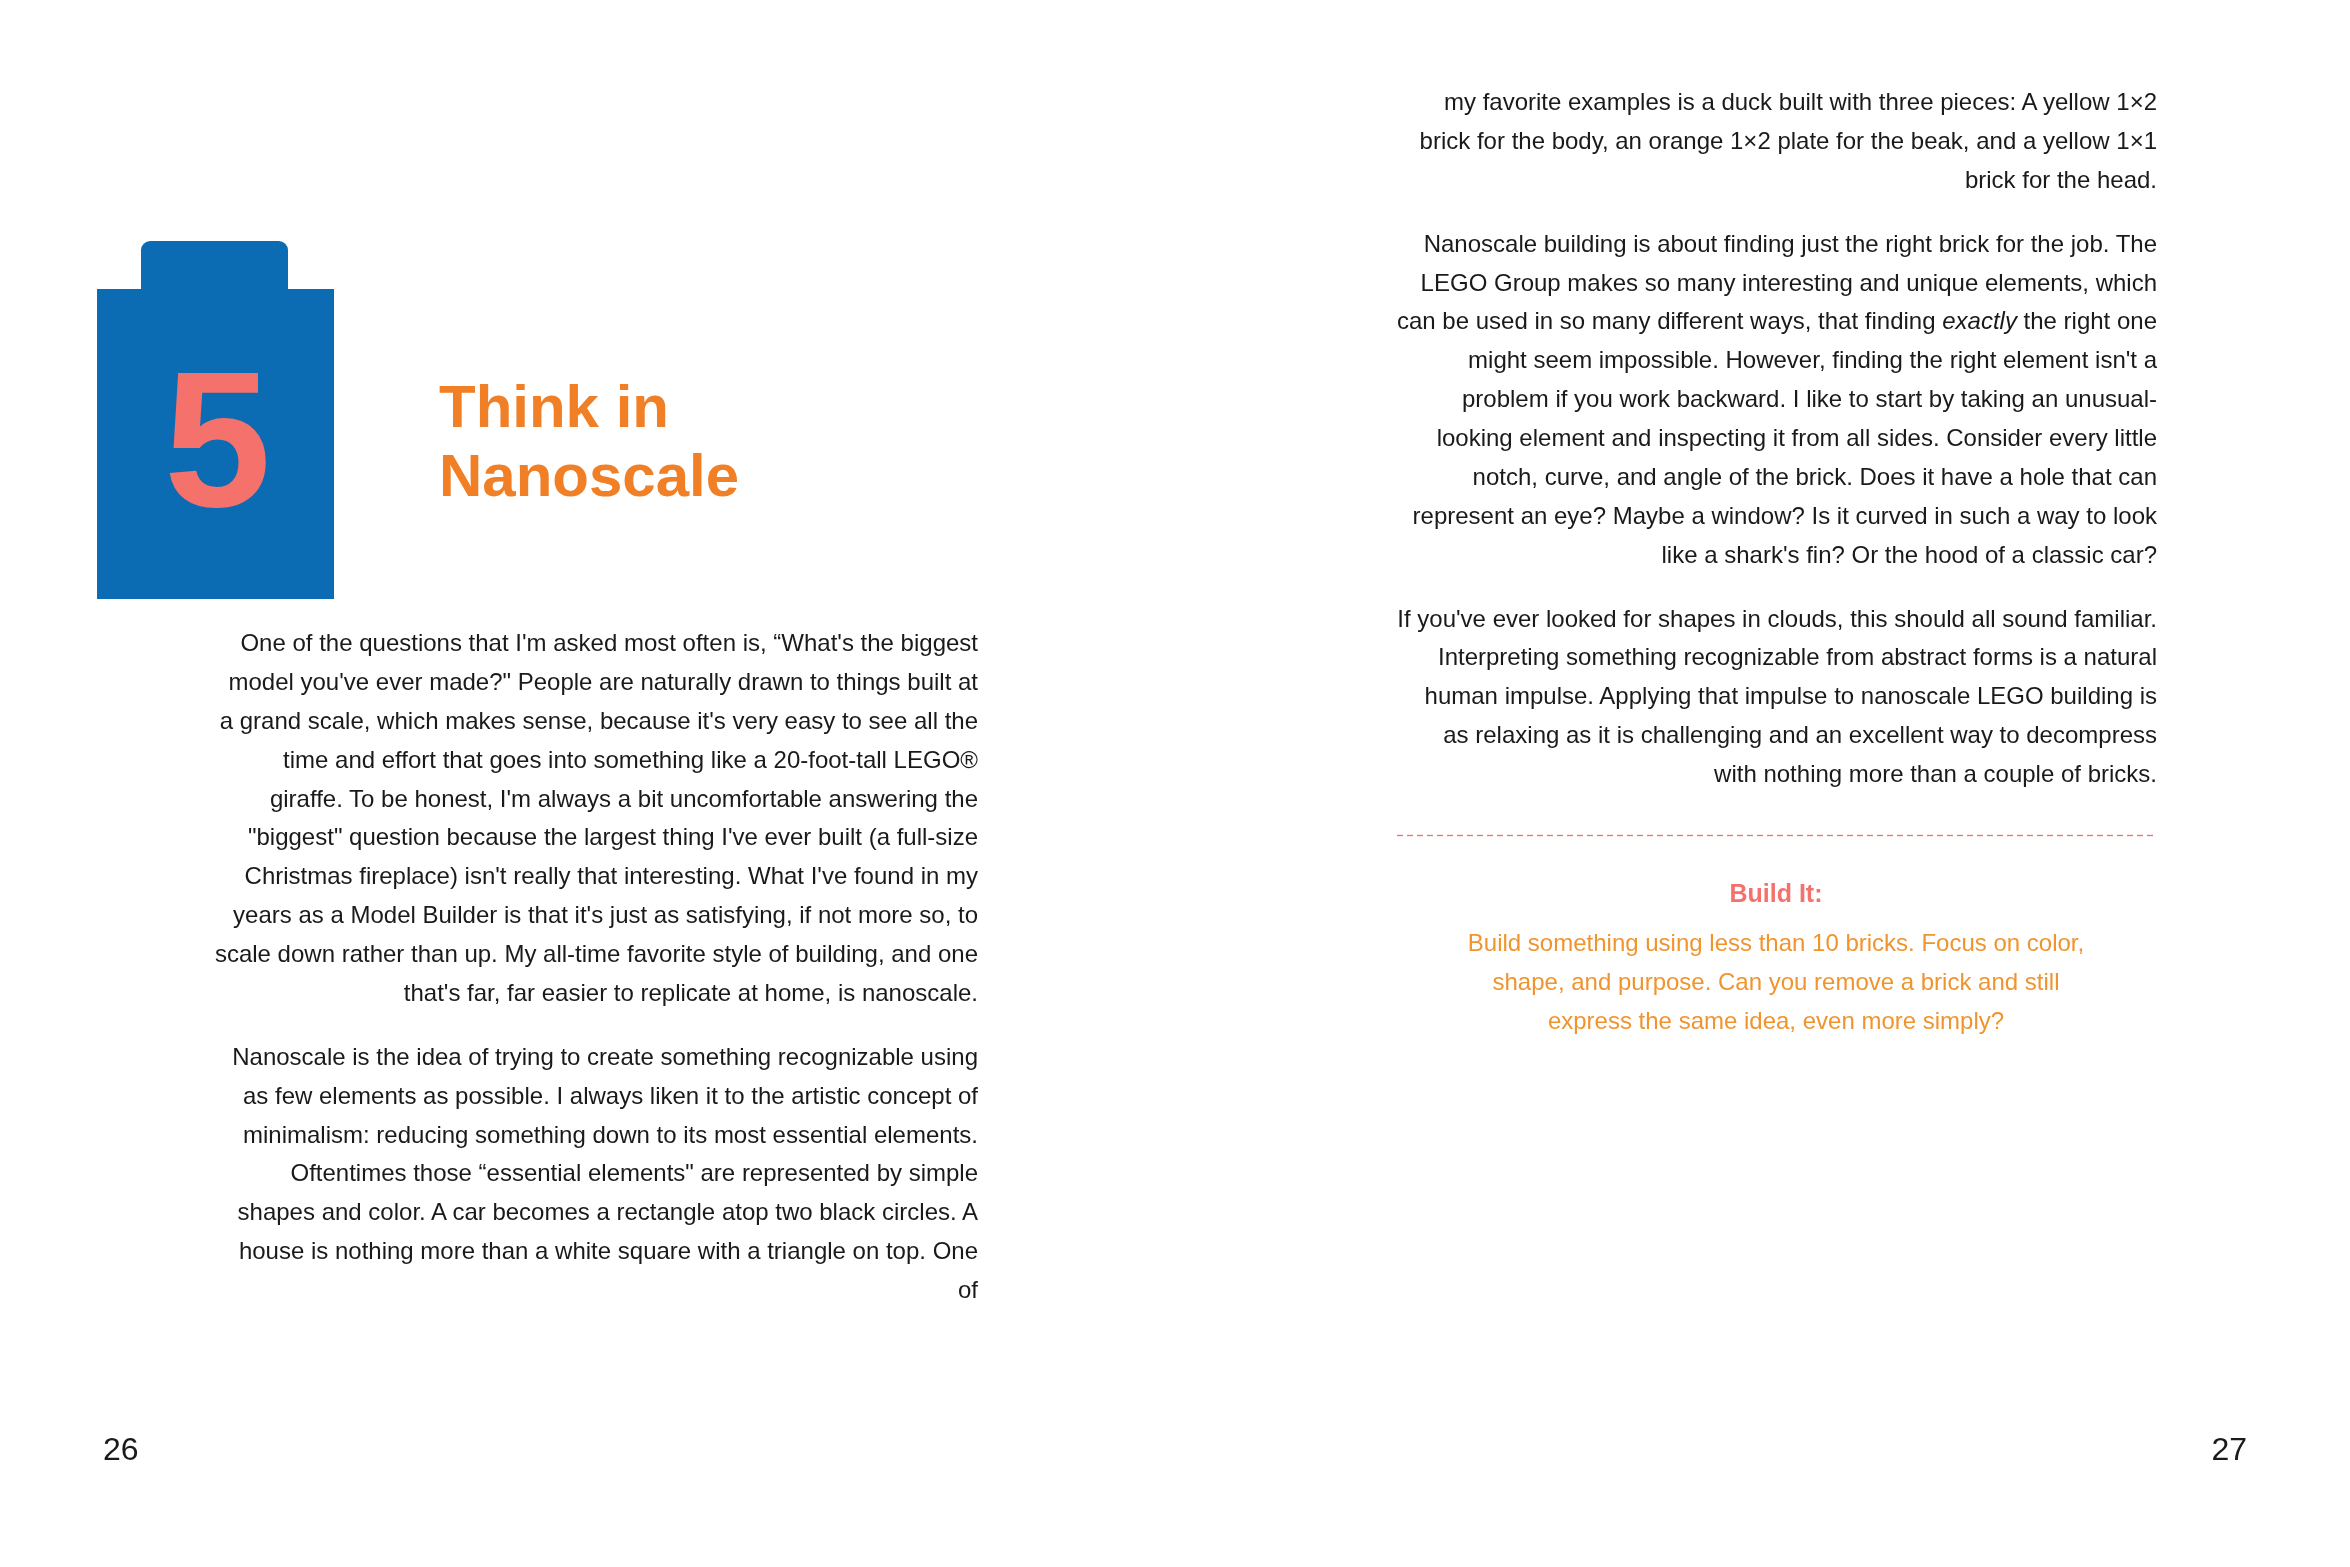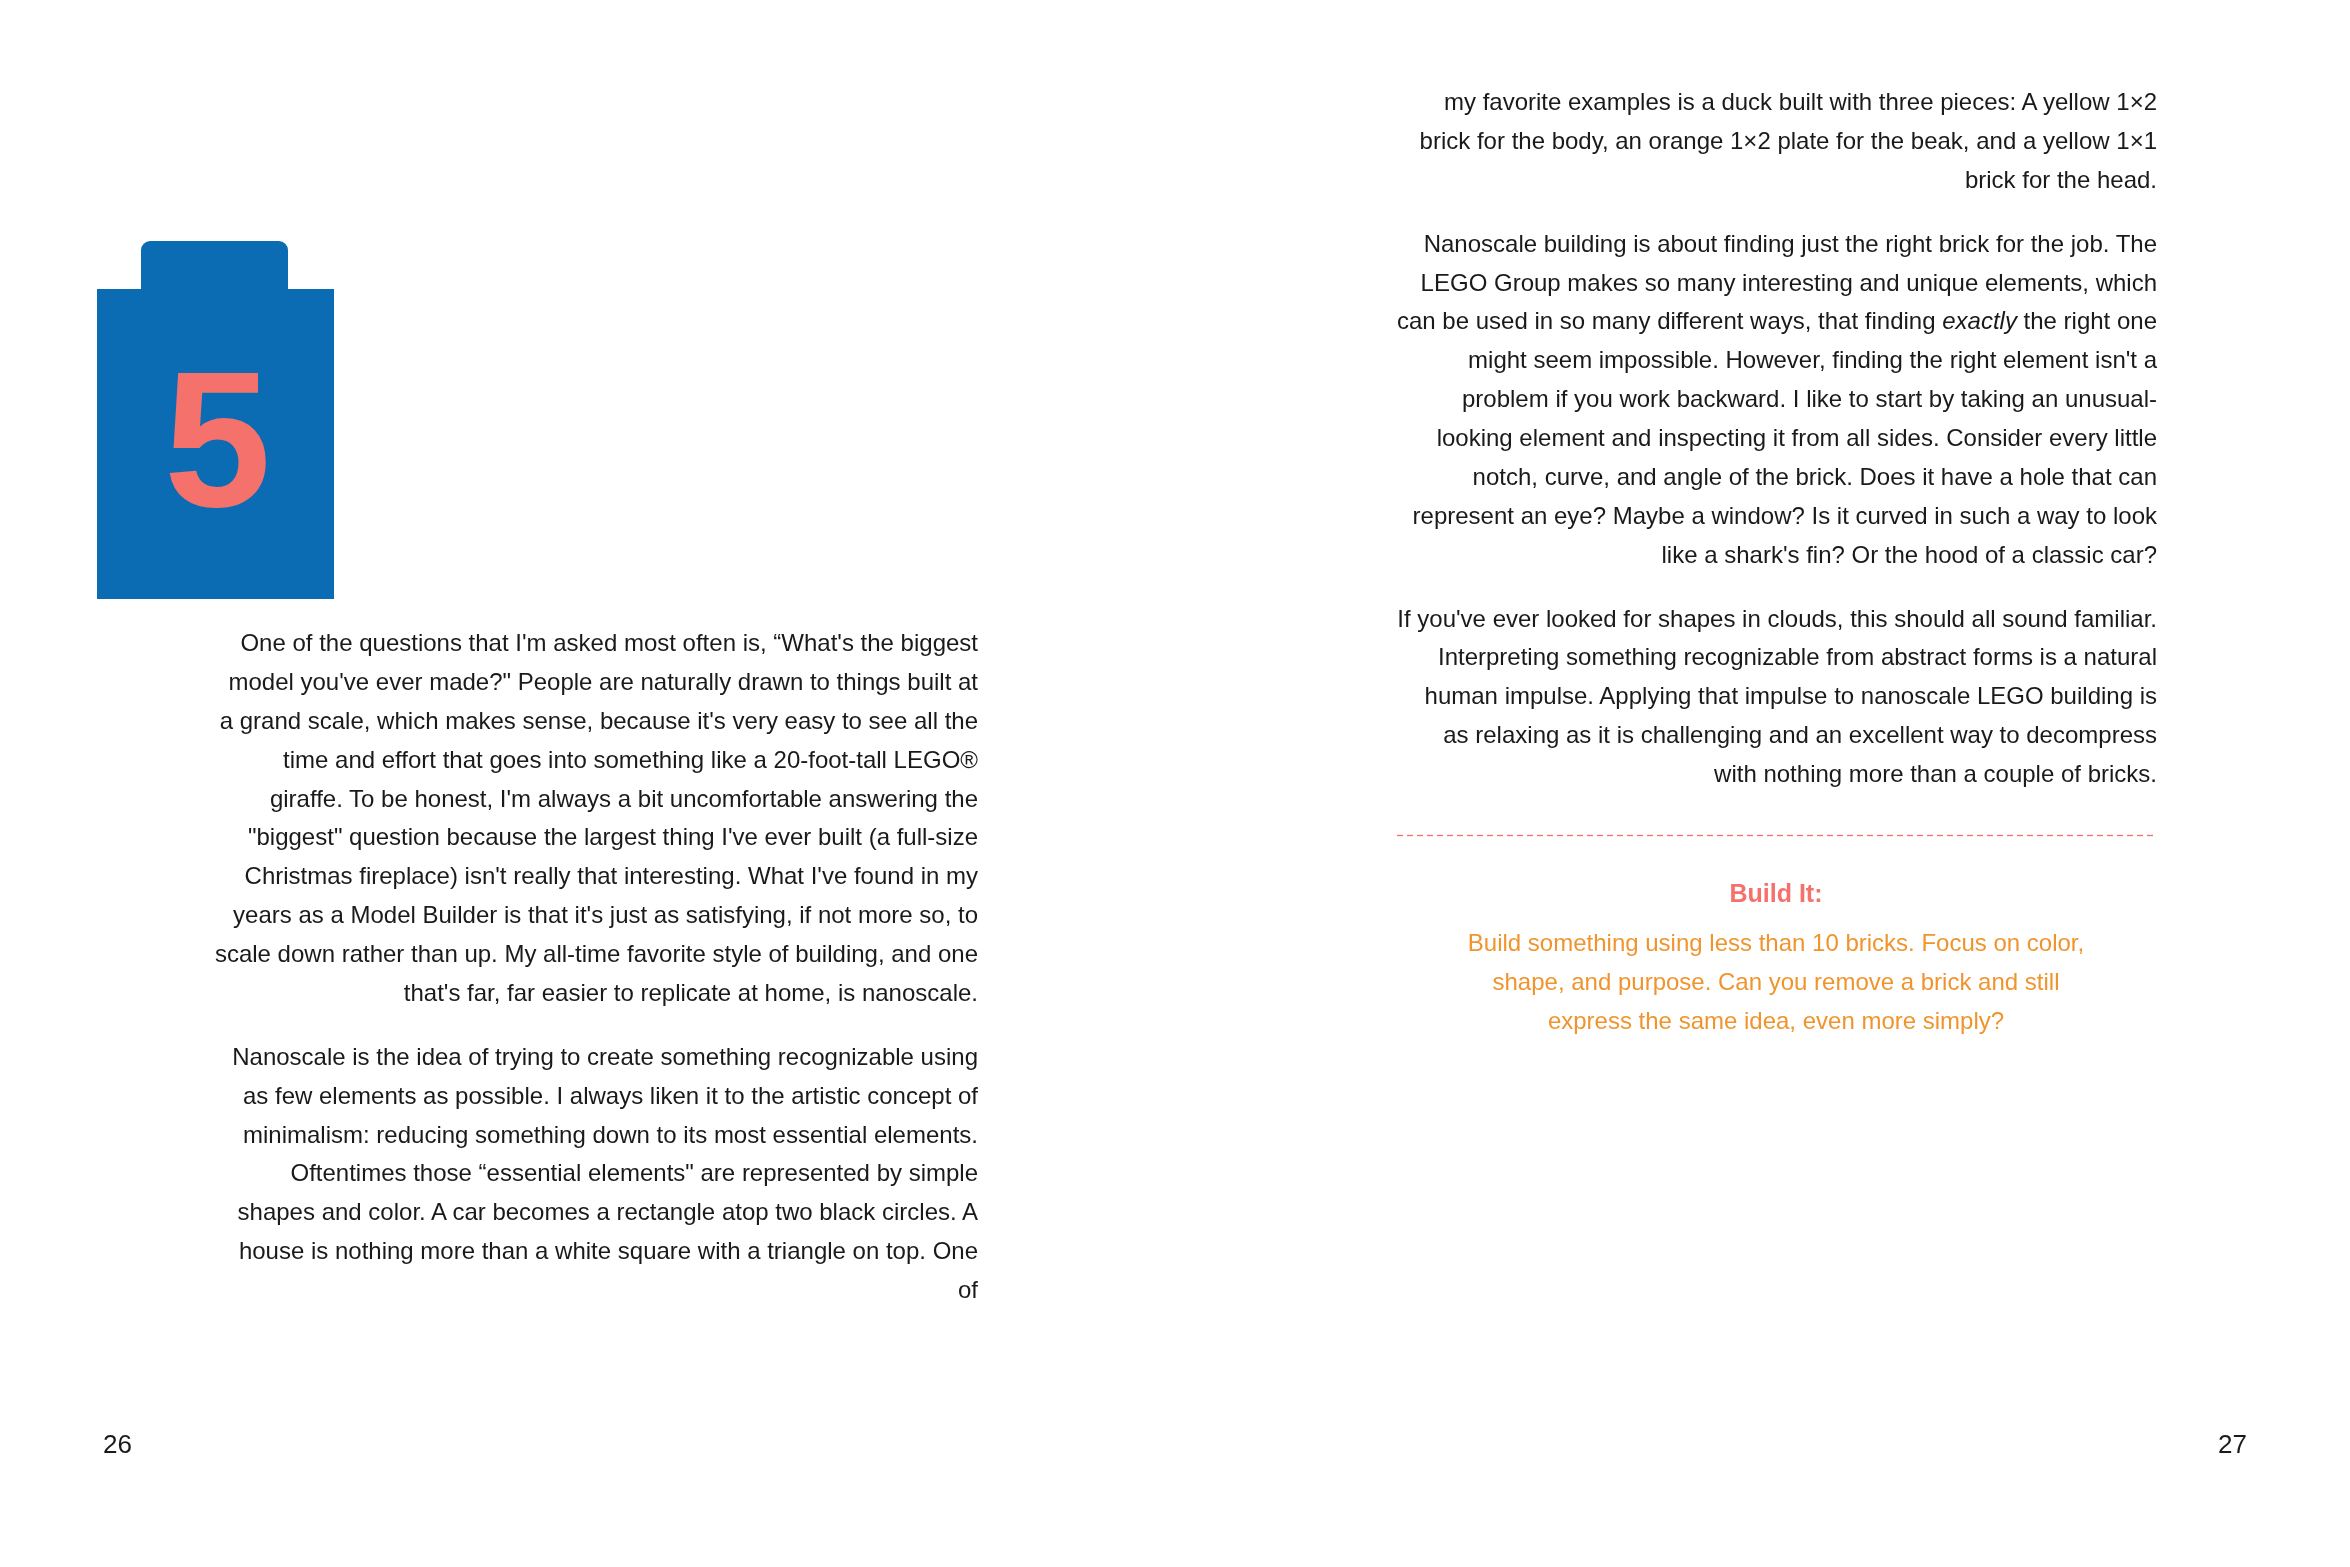--- a/index.html
+++ b/index.html
@@ -120,40 +120,44 @@
     width: 643px;
     text-align: center;
     font-size: 24px;
     line-height: 1.63;
     color: #f0942d;
   }
 
   
   .folio {
     position: absolute;
-    bottom: 108px;
-    font-size: 26px;
+    bottom: 100px;
+    font-size: 32px;
     color: #1a1a1a;
   }
   .folio.left { left: 103px; }
   .folio.right { right: 103px; margin-left: 44px; }
 </style>
 </head>
 <body>
 
 <div class="spread">
 
   <div class="page">
 
     <div class="chapter-mark">
       <div class="brick-stud"></div>
       <div class="brick-body"></div>
       <div class="chapter-number">5</div>
     </div>
 
+    <div class="chapter-title">
+      <span class="line">Think in</span>
+      <span class="line">Nanoscale</span>
+    </div>
 
     <div class="col-left">
       <p class="body">One of the questions that I'm asked most often is, “What's the biggest model you've ever made?" People are naturally drawn to things built at a grand scale, which makes sense, because it's very easy to see all the time and effort that goes into something like a 20-foot-tall LEGO® giraffe. To be honest, I'm always a bit uncomfortable answering the "biggest" question because the largest thing I've ever built (a full-size Christmas fireplace) isn't really that interesting. What I've found in my years as a Model Builder is that it's just as satisfying, if not more so, to scale down rather than up. My all-time favorite style of building, and one that's far, far easier to replicate at home, is nanoscale.</p>
       <p class="body">Nanoscale is the idea of trying to create something recognizable using as few elements as possible. I always liken it to the artistic concept of minimalism: reducing something down to its most essential elements. Oftentimes those “essential elements" are represented by simple shapes and color. A car becomes a rectangle atop two black circles. A house is nothing more than a white square with a triangle on top. One of</p>
     </div>
 
     <div class="folio left">26</div>
   </div>
 
   <div class="page">

